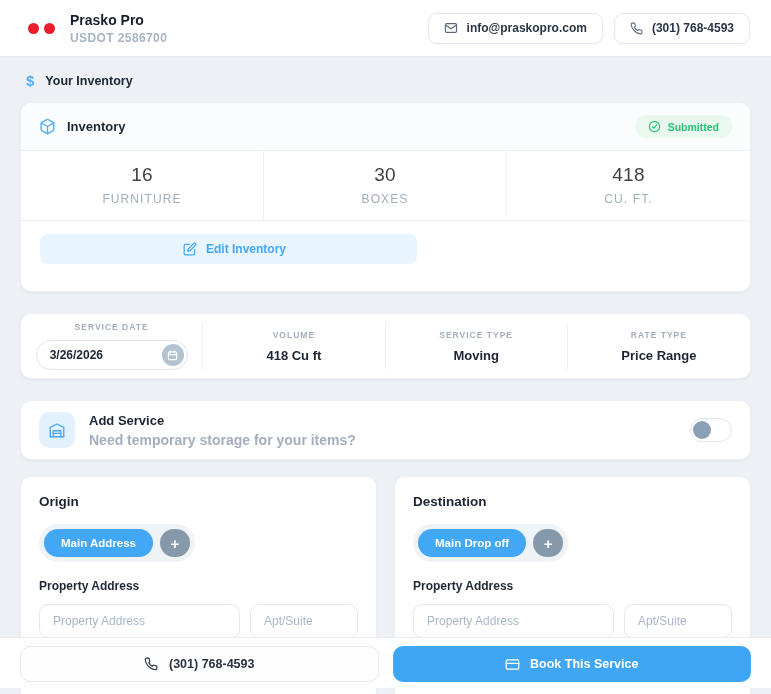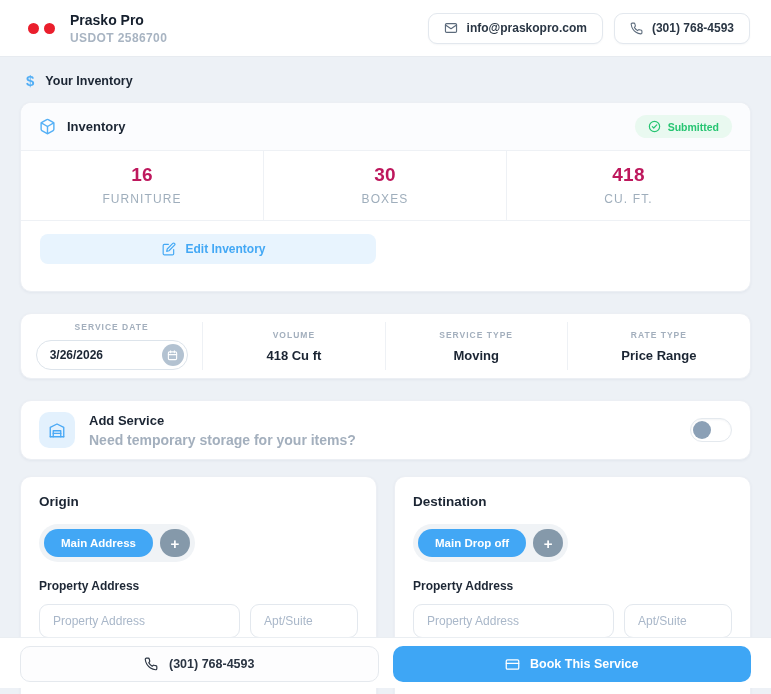--- a/index.html
+++ b/index.html
@@ -55,25 +55,25 @@
   .inv-header .cube { color:#55b0f6; margin-right:11px; }
   .inv-title { font-size:13px; font-weight:700; color:#1b2533; }
   .badge {
     margin-left:auto; display:flex; align-items:center; gap:7px;
     background:#e9f9f0; color:#27c572; border-radius:13px;
     padding:5px 13px; font-size:10.5px; font-weight:700;
   }
   .inv-stats { display:grid; grid-template-columns:1fr 1fr 1fr; border-bottom:1px solid #eef1f5; }
   .stat { text-align:center; padding:13px 0 14px; border-right:1px solid #eef1f5; }
   .stat:last-child { border-right:none; }
-  .stat-value { font-size:19px; font-weight:700; color:#be185d; letter-spacing:.3px; }
+  .stat-value { font-size:19px; font-weight:400; color:#404040; letter-spacing:.3px; }
   .stat-label { margin-top:6px; font-size:12px; font-weight:400; color:#9faebc; letter-spacing:1.1px; }
   .inv-actions { padding:13px 19px 27px; }
   .edit-btn {
-    width:336px; height:30px; border:none; cursor:pointer;
+    width:377px; height:30px; border:none; cursor:pointer;
     display:flex; align-items:center; justify-content:center; gap:9px;
     background:#e8f4fe; color:#43a8f5; font-weight:700; font-size:12px;
     border-radius:8px; font-family:inherit;padding-left:12px;
   }
 
   
   .service-card {
     margin-top:21px; display:grid; grid-template-columns:1fr 1fr 1fr 1fr;
     padding:8px 0; min-height:60px;
   }

